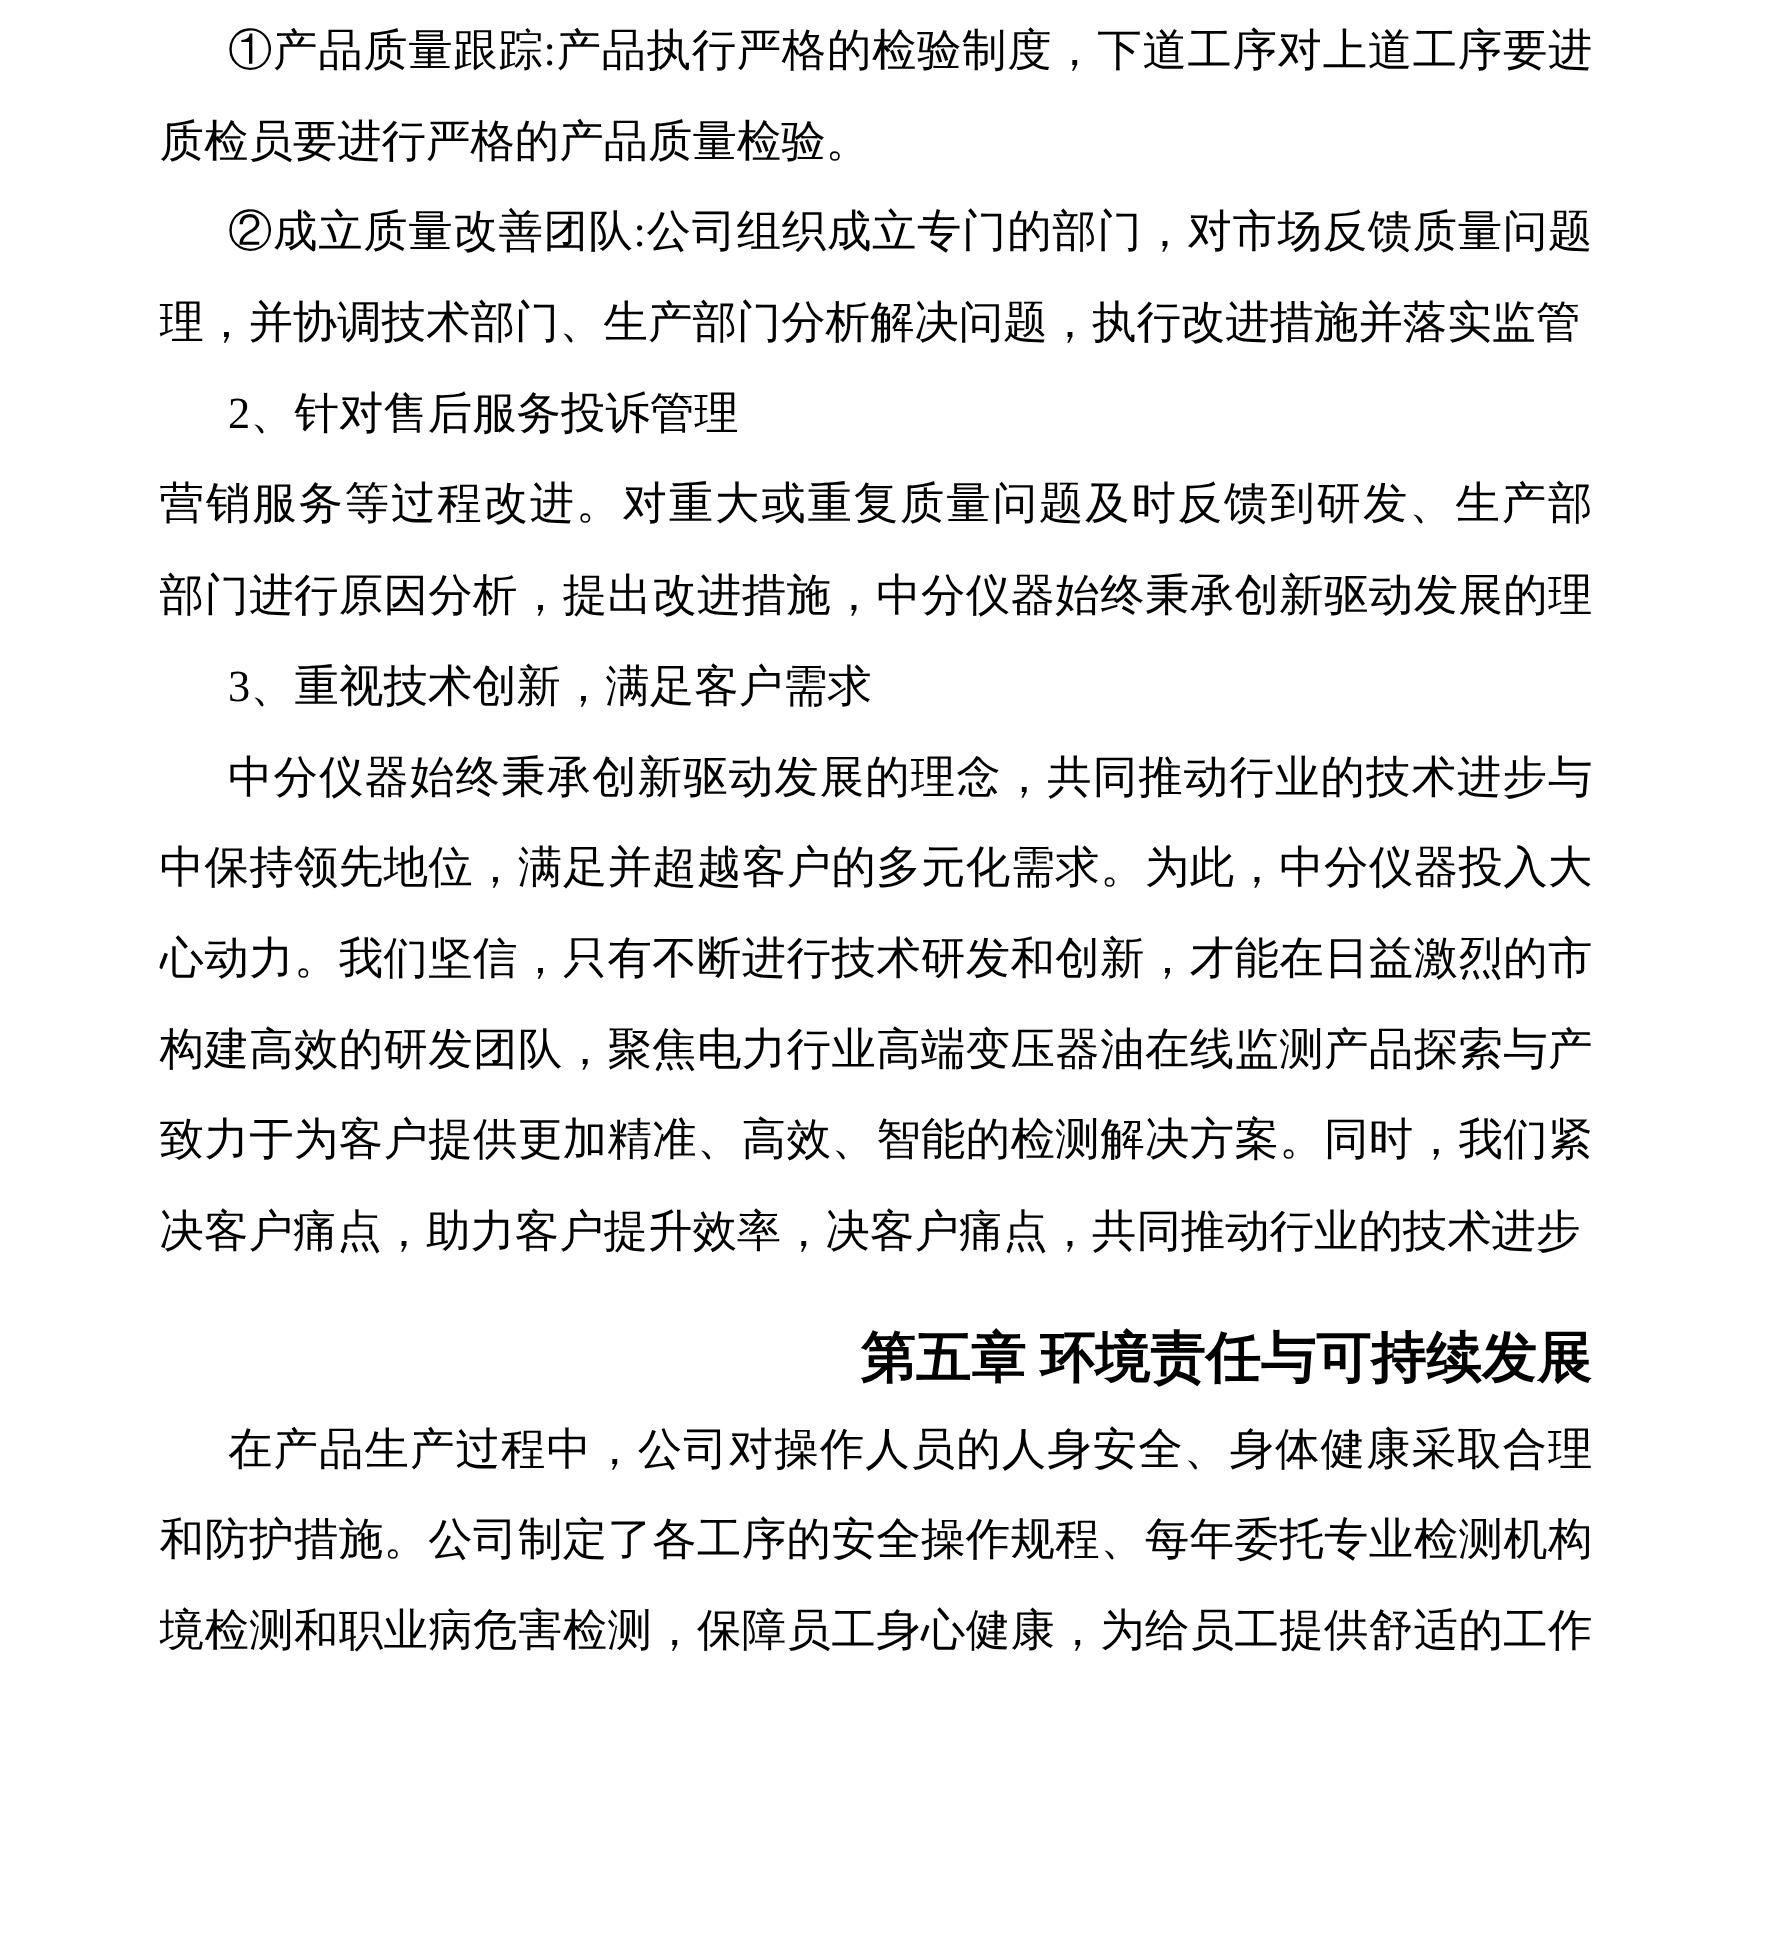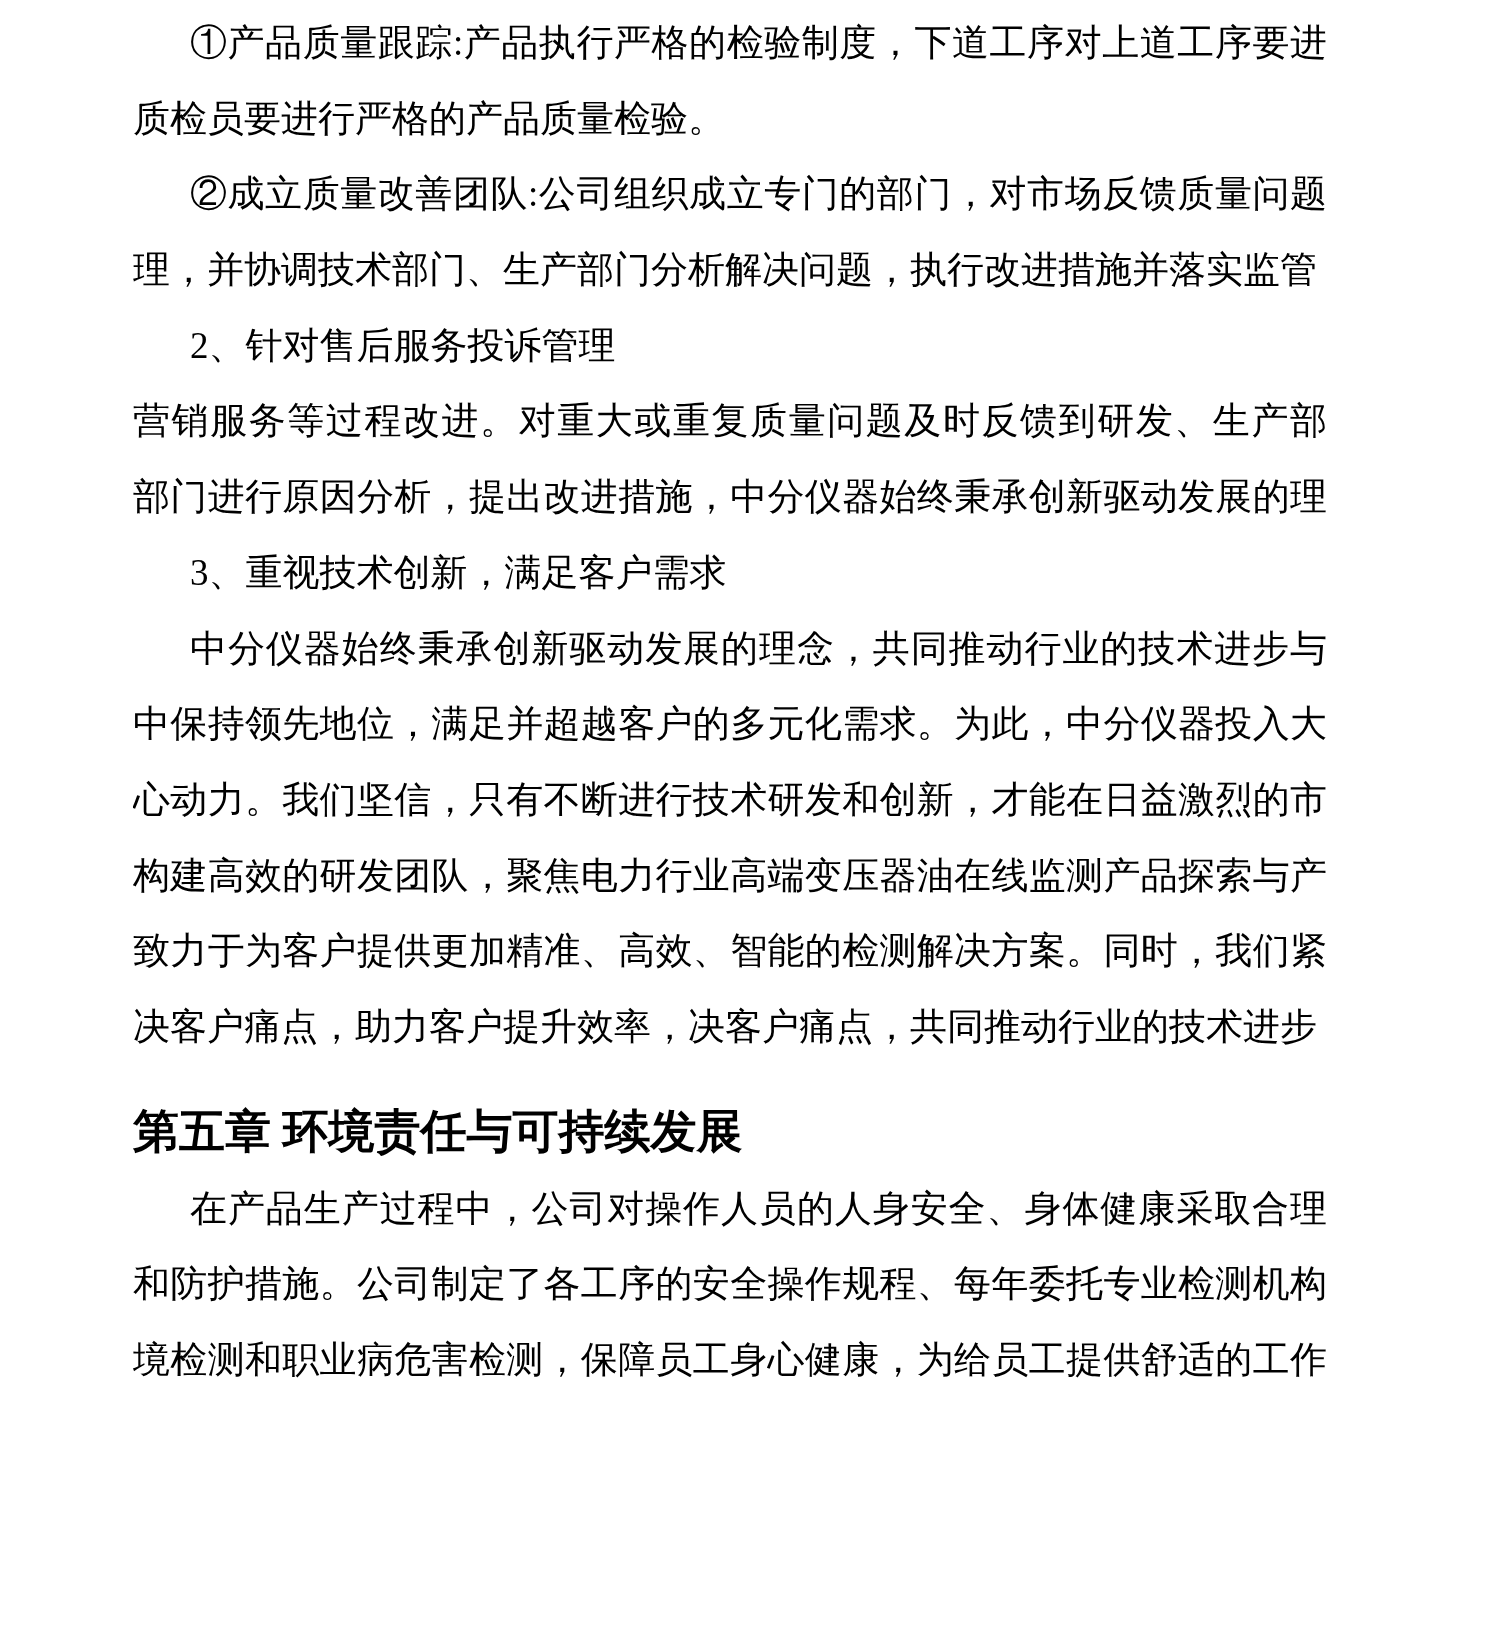--- a/index.html
+++ b/index.html
@@ -35,21 +35,21 @@
   }
   .line.indent {
     padding-left: 57px;
   }
   .chapter {
     font-size: 46px;
     font-weight: bold;
     line-height: 70px;
     height: 70px;
     margin: 32px 0 4px 0;
-    text-align: left;
+    text-align: right;
     overflow: hidden;
   }
 </style>
 </head>
 <body>
 
 <div class="page">
 
   <div class="line indent">①产品质量跟踪:产品执行严格的检验制度，下道工序对上道工序要进行检验，</div>
   <div class="line last">质检员要进行严格的产品质量检验。</div>

